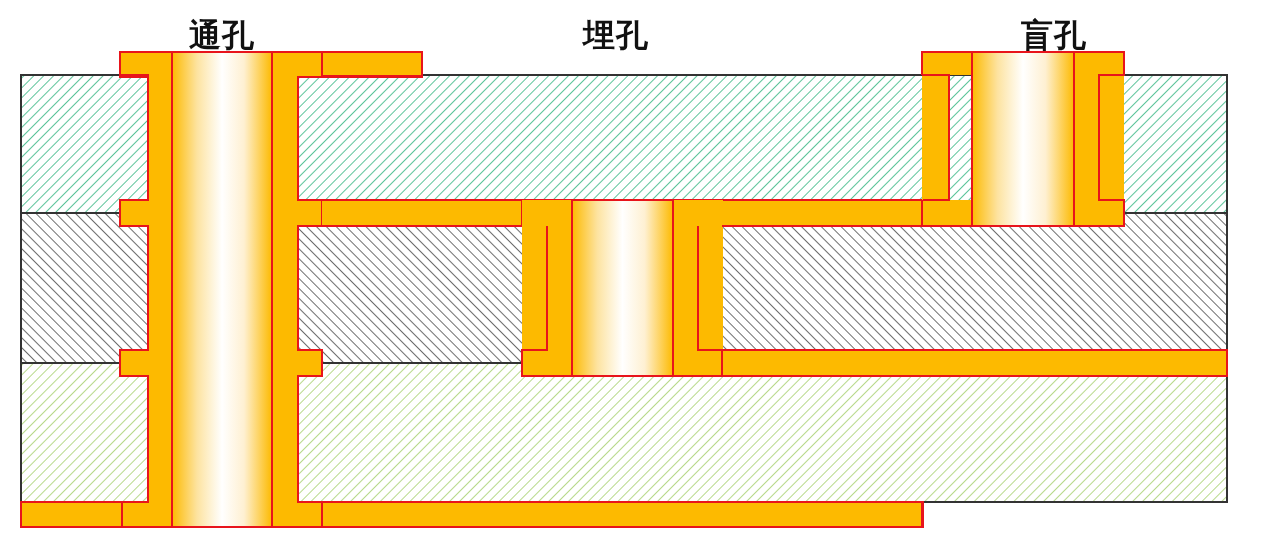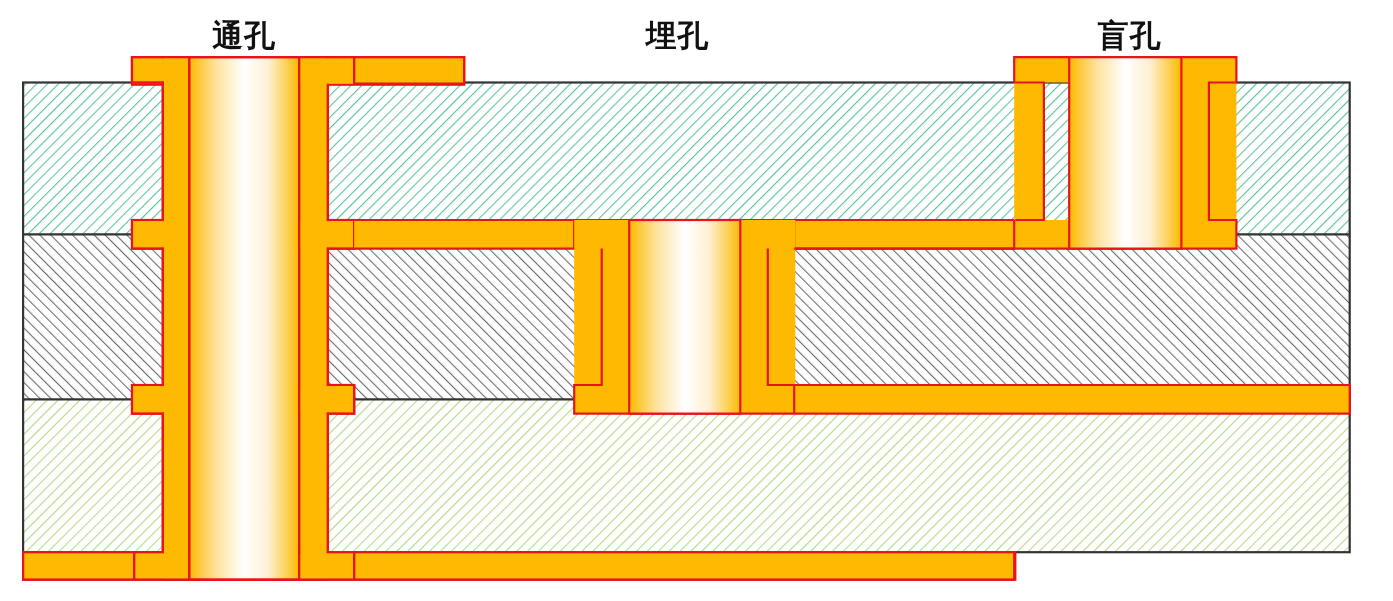--- a/index.html
+++ b/index.html
@@ -1,18 +1,18 @@
 <!DOCTYPE html>
 <html><head>
 <meta charset="utf-8">
 <style>
   html, body { margin: 0; padding: 0; background: #ffffff; }
   body { width: 1266px; height: 546px; overflow: hidden; position: relative; font-family: "DejaVu Sans", "Liberation Sans", sans-serif; }
   #diagram { position: absolute; left: 0; top: 0; width: 1266px; height: 546px; }
-  .via-label { position: absolute; top: 14px; font-size: 28px; font-weight: bold; color: #111111; transform: translateX(-50%); white-space: nowrap; letter-spacing: 1px; }
+  .via-label { position: absolute; top: 14px; font-size: 32px; font-weight: bold; color: #111111; transform: translateX(-50%); white-space: nowrap; letter-spacing: 1px; }
   .copper { fill: #FDBA00; stroke: #E8141B; stroke-width: 2; }
   .board-edge { fill: none; stroke: #333333; stroke-width: 2; }
   .red-line { stroke: #E8141B; stroke-width: 2; fill: none; }
 </style>
 </head>
 <body>
 
 <svg id="diagram" viewBox="0 0 1266 546" xmlns="http://www.w3.org/2000/svg">
   <defs>
     <pattern id="hatch-teal" patternUnits="userSpaceOnUse" width="7" height="7" patternTransform="rotate(45)">
@@ -123,13 +123,13 @@
     <rect x="922" y="200" width="202" height="26" fill="#FDBA00"></rect>
     <path class="red-line" d="M922 75 L922 52 L1124 52 L1124 75 L1099 75 L1099 200 L1124 200 L1124 226 L722 226"></path>
     <path class="red-line" d="M922 75 L949 75 L949 200 L923 200"></path>
     <line class="red-line" x1="922" y1="200" x2="922" y2="226"></line>
     <rect x="972" y="52" width="102" height="174" fill="url(#hole-grad)" stroke="#E8141B" stroke-width="2"></rect>
   </g>
 </svg>
 
 <div class="via-label" style="left:222px;">通孔</div>
 <div class="via-label" style="left:616px;">埋孔</div>
-<div class="via-label" style="left:1027px;">盲孔</div>
+<div class="via-label" style="left:1054px;">盲孔</div>
 
 </body></html>

